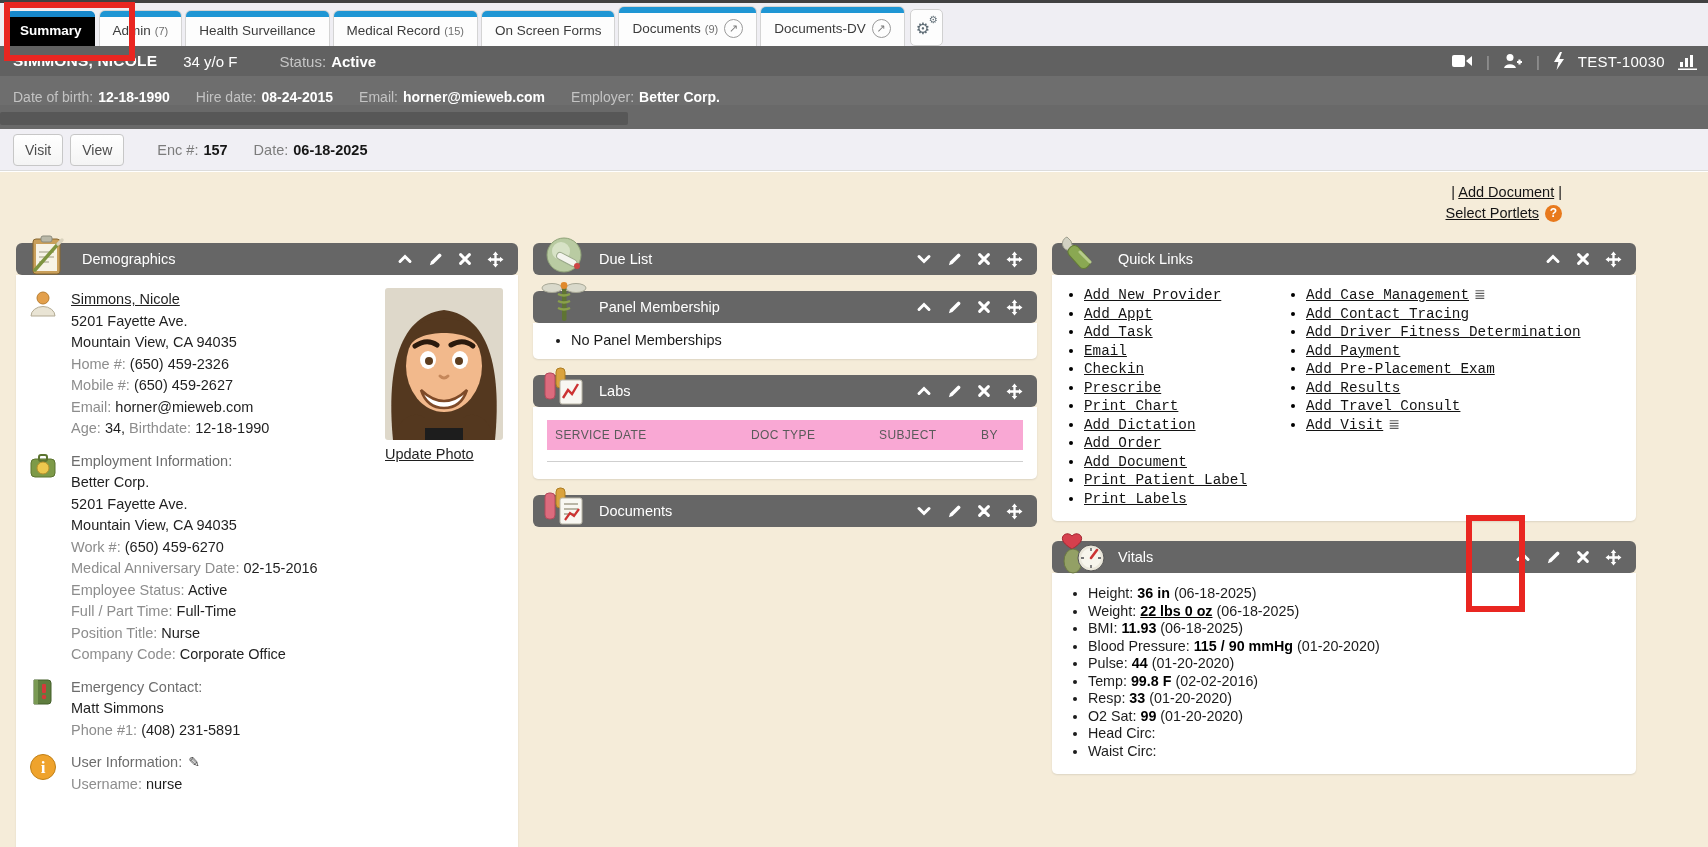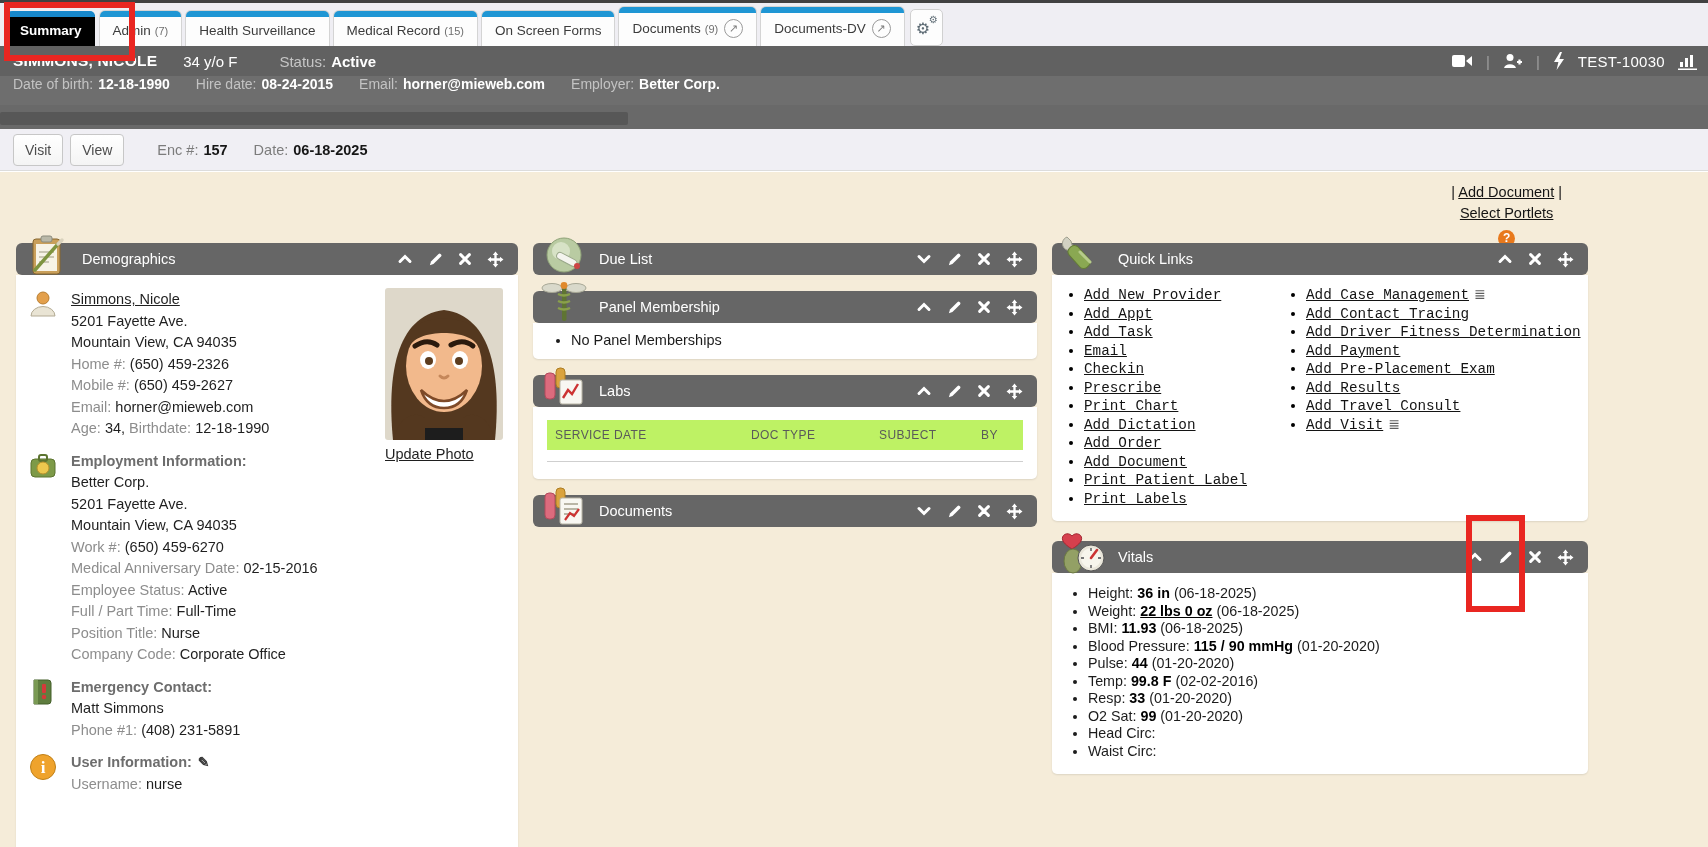--- a/index.html
+++ b/index.html
@@ -26,69 +26,69 @@
           align-items:center;color:#fff;font-size:15px;box-sizing:border-box;padding:0 10px 0 13px;}
   .ptrow1 .pname{font-weight:bold;font-size:15.5px;letter-spacing:.2px;}
   .ptrow1 .agesex{margin-left:26px;}
   .ptrow1 .lbl{color:#c6c6c6;margin-left:42px;}
   .ptrow1 .val{font-weight:bold;margin-left:5px;}
   .pt-right{margin-left:auto;display:flex;align-items:center;gap:13px;}
   .pt-right .sep{color:#9f9f9f;font-size:15px;}
   .pt-right svg{display:block;}
   .chartid{font-size:15px;letter-spacing:.3px;}
   .ptrow2{position:absolute;left:0;top:76px;width:100%;height:29px;background:#6e6e6e;display:flex;
-          align-items:flex-start;font-size:14px;box-sizing:border-box;padding:0 13px;}
+          align-items:flex-end;font-size:14px;box-sizing:border-box;padding:0 13px;}
   .ptrow2 .lbl{color:#c3c3c3;}
   .ptrow2 .val{color:#fff;font-weight:bold;margin:0 26px 0 5px;}
   .ptscroll{position:absolute;left:0;top:105px;width:100%;height:24px;background:#696969;}
   .ptscroll .thumb{position:absolute;left:0;top:7px;width:628px;height:13px;background:#575757;border-radius:2px;}
   
   .visitbar{position:absolute;left:0;top:129px;width:100%;height:42px;background:#f0eff4;
             border-bottom:1px solid #dcdcdc;display:flex;align-items:center;box-sizing:border-box;padding-left:13px;}
   .vbtn{background:linear-gradient(#fff,#f4f4f4);border:1px solid #c7c7c7;border-radius:4px;color:#4c4c4c;
         font-size:14px;padding:7px 11px;margin-right:7px;cursor:pointer;font-family:inherit;}
   .visitbar .lbl{color:#7c7c7c;font-size:14.5px;margin-left:26px;}
   .visitbar .val{color:#161616;font-weight:bold;font-size:14.5px;margin-left:5px;}
   
   .main{position:absolute;left:0;top:172px;width:100%;height:675px;background:#f5ecd9;}
   .actions{position:absolute;top:10px;right:146px;text-align:right;font-size:14.5px;color:#141414;line-height:21px;}
   .actions a{color:#141414;text-decoration:underline;cursor:pointer;}
-  .actions .l2{display:flex;align-items:center;justify-content:flex-end;gap:6px;flex-direction:column;}
+  .actions .l2{display:flex;align-items:center;justify-content:flex-end;gap:6px;}
   .helpbadge{display:inline-flex;width:17px;height:17px;border-radius:50%;background:#e8791c;color:#fff;
              font-weight:bold;font-size:12px;align-items:center;justify-content:center;}
   .cols{position:absolute;left:16px;top:71px;display:flex;gap:15px;align-items:flex-start;}
-  .col1{width:502px;}.col2{width:504px;}.col3{width:536px;}
+  .col1{width:502px;}.col2{width:504px;}.col3{width:584px;}
   
   .portlet{position:relative;margin-bottom:16px;}
   .p-head{position:relative;background:#666;border-radius:6px;height:32px;display:flex;align-items:center;
           padding:0 14px 0 66px;box-sizing:border-box;}
   .p-bigicon{position:absolute;left:8px;top:-11px;width:46px;height:46px;}
   .p-bigicon svg{width:46px;height:46px;display:block;}
   .p-title{color:#fff;font-size:14.5px;}
   .p-tools{margin-left:auto;display:flex;gap:15px;align-items:center;}
   .tool{cursor:pointer;display:flex;}
   .tool svg{display:block;}
   .p-body{background:#fff;border-radius:0 0 5px 5px;box-shadow:0 1px 2px rgba(0,0,0,.10);}
   
   .demo-body{height:578px;box-sizing:border-box;padding:14px 12px 10px 12px;position:relative;font-size:14.5px;color:#1f1f1f;}
   .sec{display:flex;gap:11px;margin-bottom:11px;}
   .sec .sicon{flex:0 0 32px;}
   .sec .stext{line-height:21.5px;}
-  .sec .head{font-weight:bold;color:#6d6d6d;}
+  .sec .head{font-weight:normal;color:#6d6d6d;}
   .glabel{color:#8d8d8d;}
   .dlink{color:#1f1f1f;text-decoration:underline;cursor:pointer;}
   .photo{position:absolute;right:15px;top:13px;width:118px;text-align:left;}
   .photo svg{display:block;border-radius:3px;}
   .photo a{display:inline-block;margin-top:6px;font-size:14.5px;}
   .editpencil{color:#3a3a3a;font-size:14px;margin-left:6px;}
   
   .simple-body{padding:9px 14px 11px;font-size:14.5px;color:#1c1c1c;}
   .simple-body ul{margin:0;padding-left:24px;}
   .labs-body{padding:13px 14px 15px;}
-  .labs-strip{background:#bef264;display:flex;align-items:center;height:30px;padding:0 8px;
+  .labs-strip{background:#f9a8d4;display:flex;align-items:center;height:30px;padding:0 8px;
               font-size:12px;color:#5a5a5a;letter-spacing:.4px;justify-content:flex-end;}
   .labs-strip span{display:block;}
   .lc1{width:196px;}.lc2{width:128px;}.lc3{width:102px;}.lc4{flex:1;}
   .labs-under{height:11px;border-bottom:1px solid #cfcfcf;margin:0 0 2px;}
   
   .ql-body{display:flex;padding:11px 6px 13px 8px;font-size:14.3px;}
   .ql-body ul{margin:0;padding-left:24px;line-height:17.5px;}
   .ql-c1{width:198px;flex:0 0 198px;}
   .ql-body a{color:#141414;text-decoration:underline;cursor:pointer;font-family:Liberation Mono, monospace;}
   .listglyph{color:#5f5f5f;font-size:14px;margin-left:5px;text-decoration:none;display:inline-block;}

